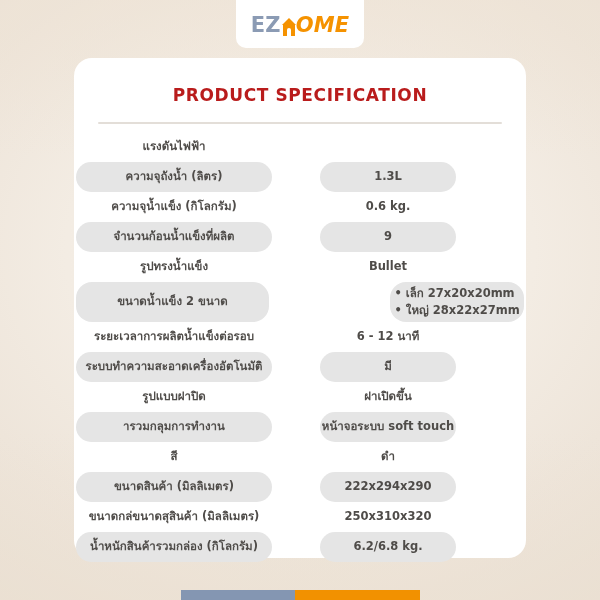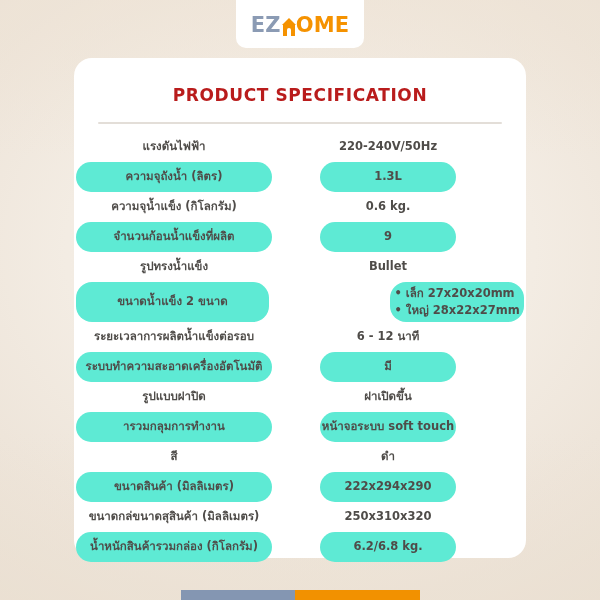--- a/index.html
+++ b/index.html
@@ -144,21 +144,21 @@
     border-radius: 16px;
   }
   .cell.gap { width: 48px; }
   .cell.value {
     width: 136px;
     height: 100%;
     border-radius: 16px;
   }
   .row.pill .cell.label,
   .row.pill .cell.value {
-    background: #5eead4;
+    background: #e5e5e5;
   }
   .bullets {
     text-align: left;
     font-size: 11.5px;
     font-weight: 600;
     color: #4f4c49;
     line-height: 1.45;
   }
   .bullets div { white-space: nowrap; }
 
@@ -189,34 +189,33 @@
 <div id="stage">
 
   <div class="logo-chip">
     <div class="logo">
       <span class="ez" style="color: rgb(139, 155, 180);">EZ</span>
       <span class="house">
         <span class="roof"></span>
         <span class="body"></span>
         <span class="door"></span>
       </span>
-      <span class="home" style="color: rgb(245, 146, 0);">OME</span>
+      <span class="home" style="color: rgb(245, 146, 0); font-style: italic;">OME</span>
     </div>
   </div>
 
   <div class="card">
     <div class="card-title">PRODUCT SPECIFICATION</div>
     <div class="divider"></div>
 
     <div class="spec-list">
 
     <div class="row">
           <div class="cell label">แรงดันไฟฟ้า</div>
           <div class="cell gap"></div>
-          <div class="cell value">220-240V/50Hz</div>
         </div>
         <div class="row pill">
           <div class="cell label">ความจุถังน้ำ (ลิตร)</div>
           <div class="cell gap"></div>
           <div class="cell value">1.3L</div>
         </div>
         <div class="row">
           <div class="cell label">ความจุน้ำแข็ง (กิโลกรัม)</div>
           <div class="cell gap"></div>
           <div class="cell value">0.6 kg.</div>

